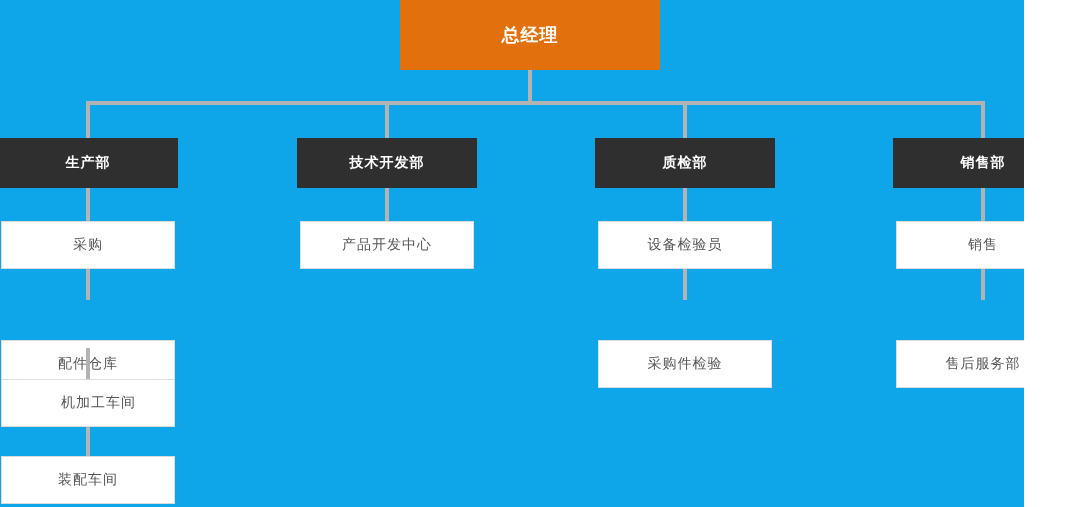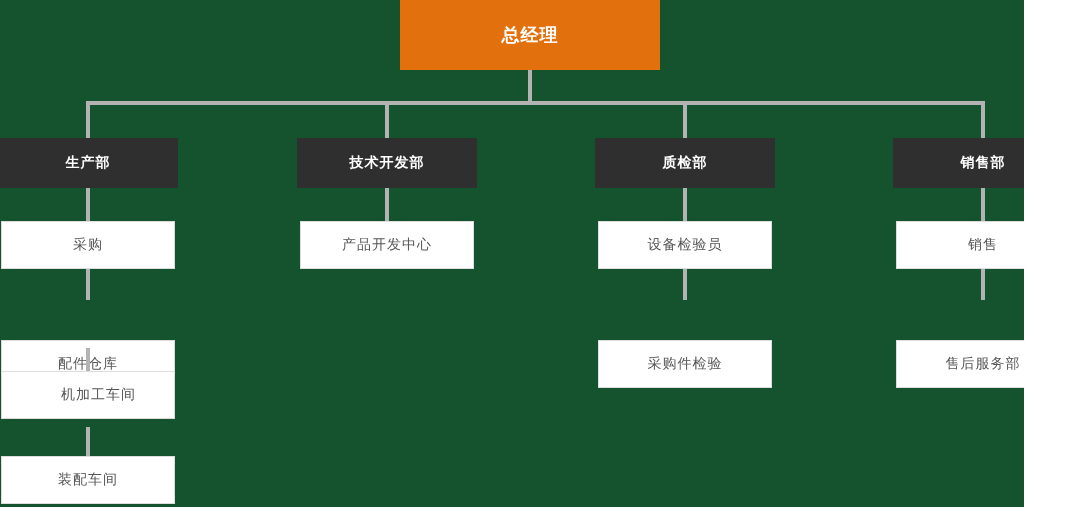--- a/index.html
+++ b/index.html
@@ -5,21 +5,21 @@
   html, body {
     margin: 0;
     padding: 0;
     background: #ffffff;
     font-family: "Liberation Sans", "DejaVu Sans", sans-serif;
   }
   .canvas {
     position: relative;
     width: 1024px;
     height: 507px;
-    background: #14532d;
+    background: #0ea5e9;
     overflow: hidden;
   }
   .node {
     position: absolute;
     display: flex;
     align-items: center;
     justify-content: center;
     box-sizing: border-box;
     text-align: center;
   }
@@ -50,21 +50,21 @@
   .connector {
     position: absolute;
     background: var(--connector, #b3b3b3);
   }
   .v-line { width: 4px; }
   .h-line { height: 4px; }
 
   
   .dept-c0 { left: -2px; }  .dept-c1 { left: 297px; } .dept-c2 { left: 595px; } .dept-c3 { left: 893px; }
   .child-c0 { left: 1px; }  .child-c1 { left: 300px; text-align: right; } .child-c2 { left: 598px; } .child-c3 { left: 896px; }
-  .row-1 { top: 221px; } .row-2 { top: 300px; margin-top: 40px; } .row-3 { top: 371px; padding-left: 21px; } .row-4 { top: 456px; justify-content: center; }
+  .row-1 { top: 221px; } .row-2 { top: 300px; margin-top: 40px; } .row-3 { top: 379px; padding-left: 21px; } .row-4 { top: 456px; justify-content: center; }
 
   
   .cx-0 { left: 86px; } .cx-1 { left: 385px; } .cx-2 { left: 683px; } .cx-3 { left: 981px; }
   .drop-dept { top: 101px; height: 37px; }
   .stub-dept-child { top: 188px; height: 33px; }
   .stub-r1-r2 { top: 269px; height: 31px; }
   .stub-r2-r3 { top: 348px; height: 31px; }
   .stub-r3-r4 { top: 427px; height: 31px; }
 </style>
 </head>

